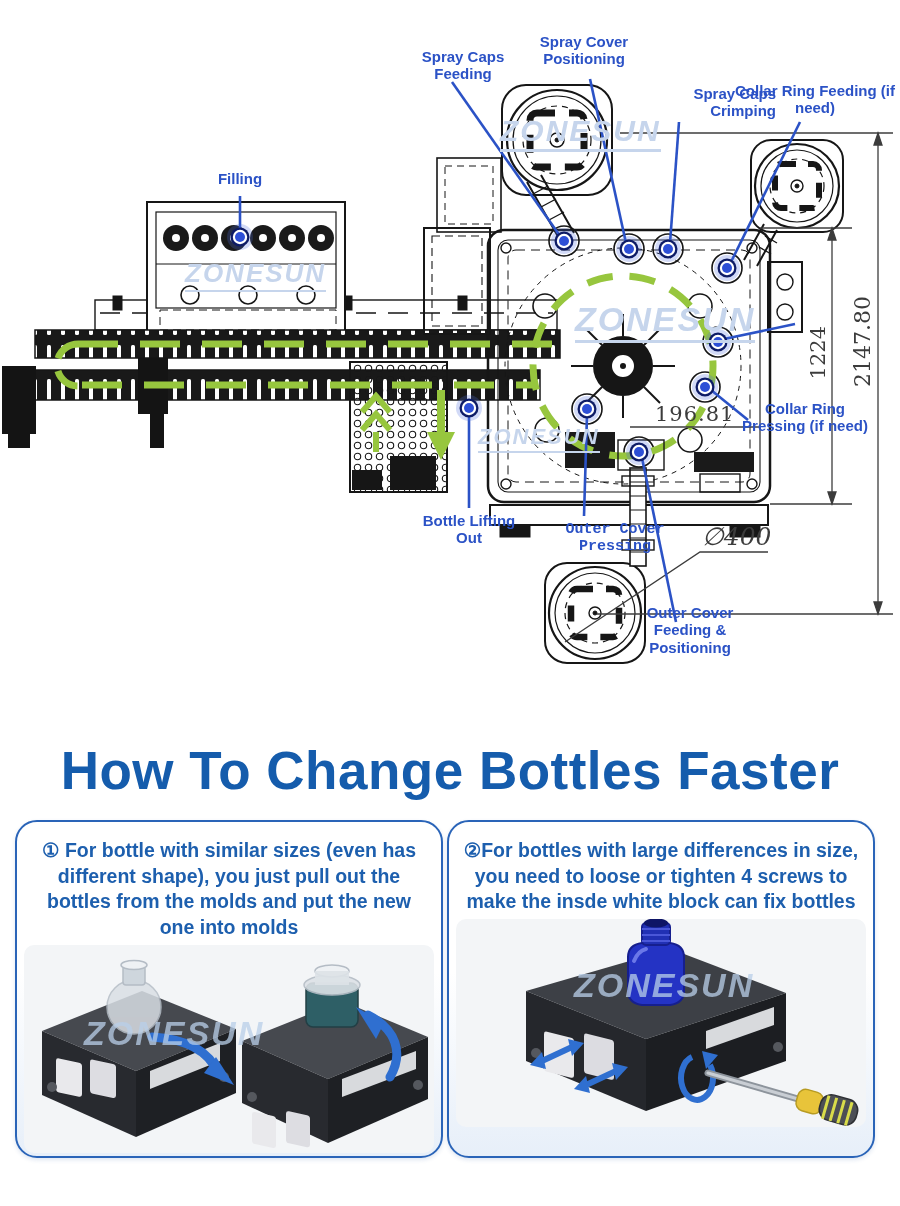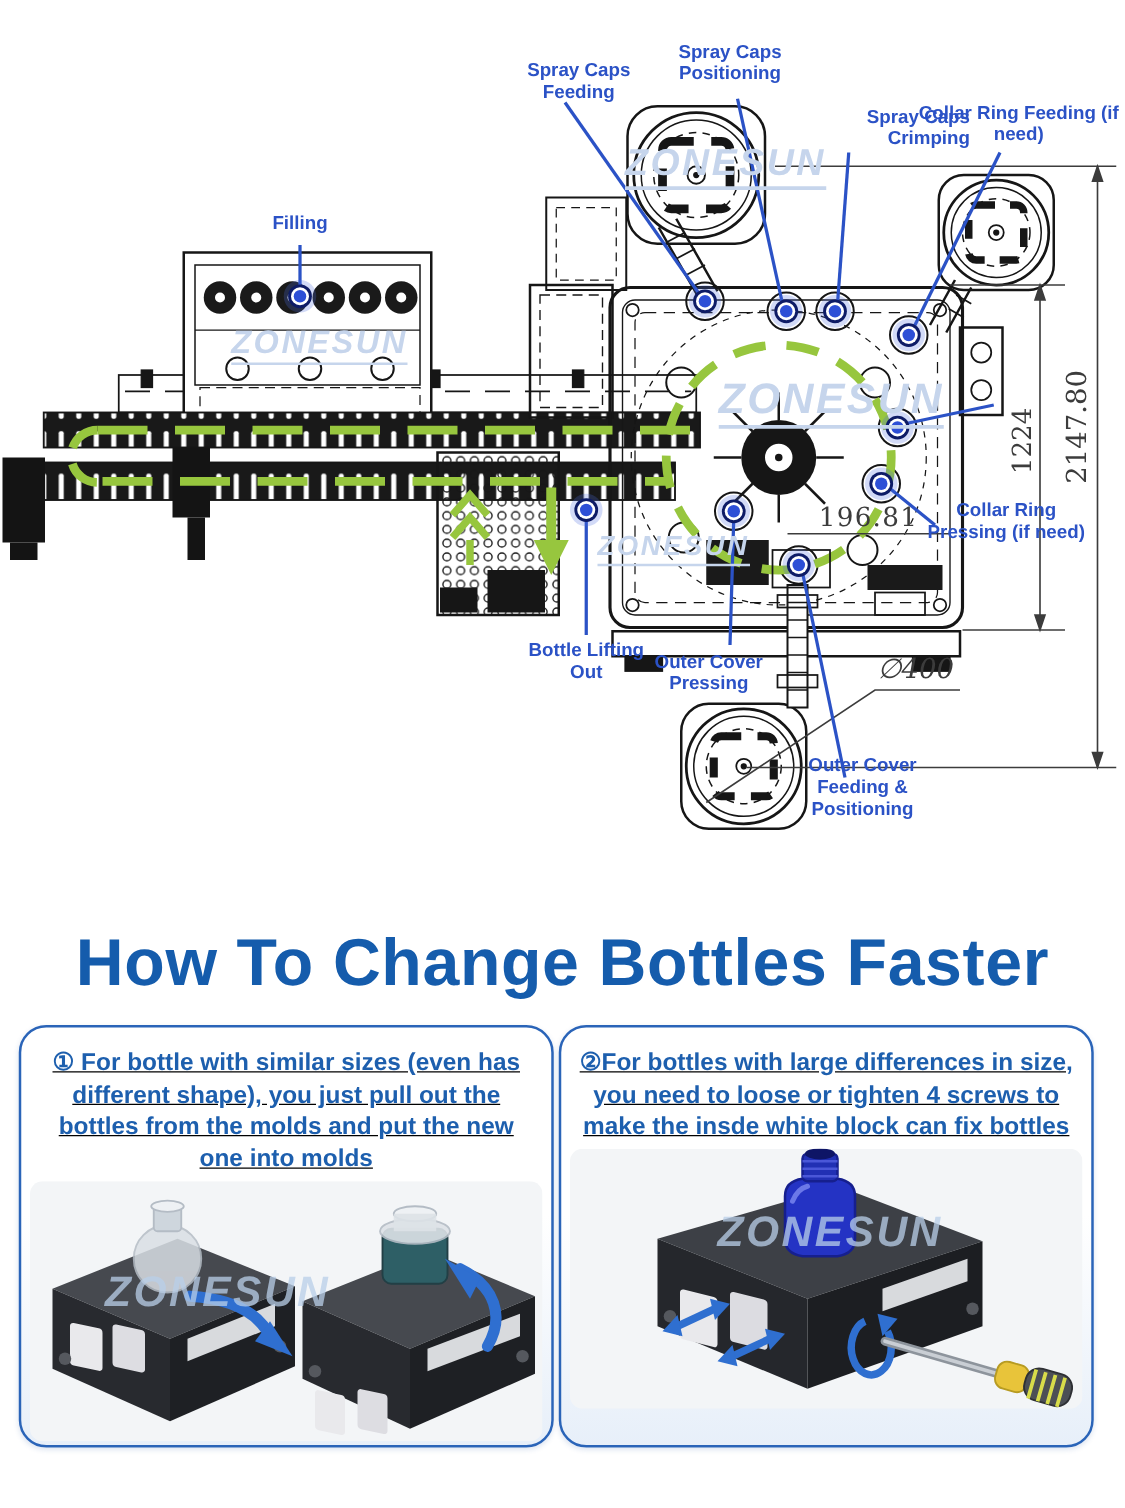--- a/index.html
+++ b/index.html
@@ -34,21 +34,21 @@
     position:absolute;color:var(--dim);font-family:"DejaVu Serif", serif;
     z-index:4;white-space:nowrap;
   }
   .dim.vert{writing-mode:vertical-rl;transform:rotate(180deg);}
   .heading{
     position:absolute;left:0;top:740px;width:900px;text-align:center;
     color:var(--heading-blue);font-size:53px;font-weight:bold;z-index:5;
     letter-spacing:0.5px;
   }
   .cards{
-    position:absolute;left:15px;top:820px;width:864px;display:flex;gap:4px;z-index:5;text-decoration:underline;
+    position:absolute;left:15px;top:820px;width:864px;display:flex;gap:4px;z-index:5;
   }
   .card{
     width:428px;height:338px;border:2.5px solid var(--card-border);
     border-radius:22px;overflow:hidden;
     background:linear-gradient(180deg,#ffffff 45%,#e7eff9 100%);
     box-shadow:0 2px 4px rgba(40,90,160,0.15);
   }
   .card-text{
     padding:16px 12px 4px;color:var(--card-text);font-weight:bold;
     font-size:19.5px;line-height:1.32;text-align:center;
@@ -332,32 +332,32 @@
         <circle cx="639" cy="452" r="13" fill="#4a6ae0" opacity="0.25"></circle>
           <circle cx="639" cy="452" r="9.5" fill="#0d1b66"></circle>
           <circle cx="639" cy="452" r="7.2" fill="#ffffff"></circle>
           <circle cx="639" cy="452" r="5" fill="var(--marker)"></circle>
       </g>
     </g>
   </svg>
 
   <div class="callout" style="left:195px;top:170px;width:90px;">Filling</div>
   <div class="callout" style="left:403px;top:48px;width:120px;">Spray Caps Feeding</div>
-  <div class="callout" style="left:520px;top:33px;width:128px;">Spray Caps Positioning</div>
+  <div class="callout" style="left:520px;top:33px;width:128px;">Spray Cover Positioning</div>
   <div class="callout" style="left:650px;top:85px;width:126px;text-align:right;">Spray Caps Crimping</div>
   <div class="callout" style="left:733px;top:82px;width:164px;">Collar Ring Feeding (if need)</div>
   <div class="callout" style="left:740px;top:400px;width:130px;">Collar Ring Pressing (if need)</div>
   <div class="callout" style="left:412px;top:512px;width:114px;">Bottle Lifting Out</div>
-  <div class="callout" style="left:500px;top:521px;width:134px;">Outer Cover Pressing</div>
+  <div class="callout" style="left:548px;top:521px;width:134px;font-family:Liberation Mono, monospace;">Outer Cover Pressing</div>
   <div class="callout" style="left:618px;top:604px;width:144px;">Outer Cover Feeding &amp; Positioning</div>
 
   <div class="dim vert" style="left:806px;top:326px;font-size:21px;">1224</div>
   <div class="dim vert" style="left:850px;top:296px;font-size:22px;">2147.80</div>
   <div class="dim" style="left:655px;top:402px;font-size:21px;letter-spacing:1px;">196.81</div>
-  <div class="dim" style="left:702px;top:522px;font-size:22px;font-style:italic;">∅400</div>
+  <div class="dim" style="left:702px;top:522px;font-size:25px;font-style:italic;">∅400</div>
 </div>
 
 <div class="heading">How To Change Bottles Faster</div>
 
 <div class="cards">
 
   <div class="card">
     <div class="card-text">① For bottle with similar sizes (even has different shape), you just pull out the bottles from the molds and put the new one into molds</div>
     <div class="card-photo">
       <svg width="410" height="208" viewBox="0 0 410 208">

